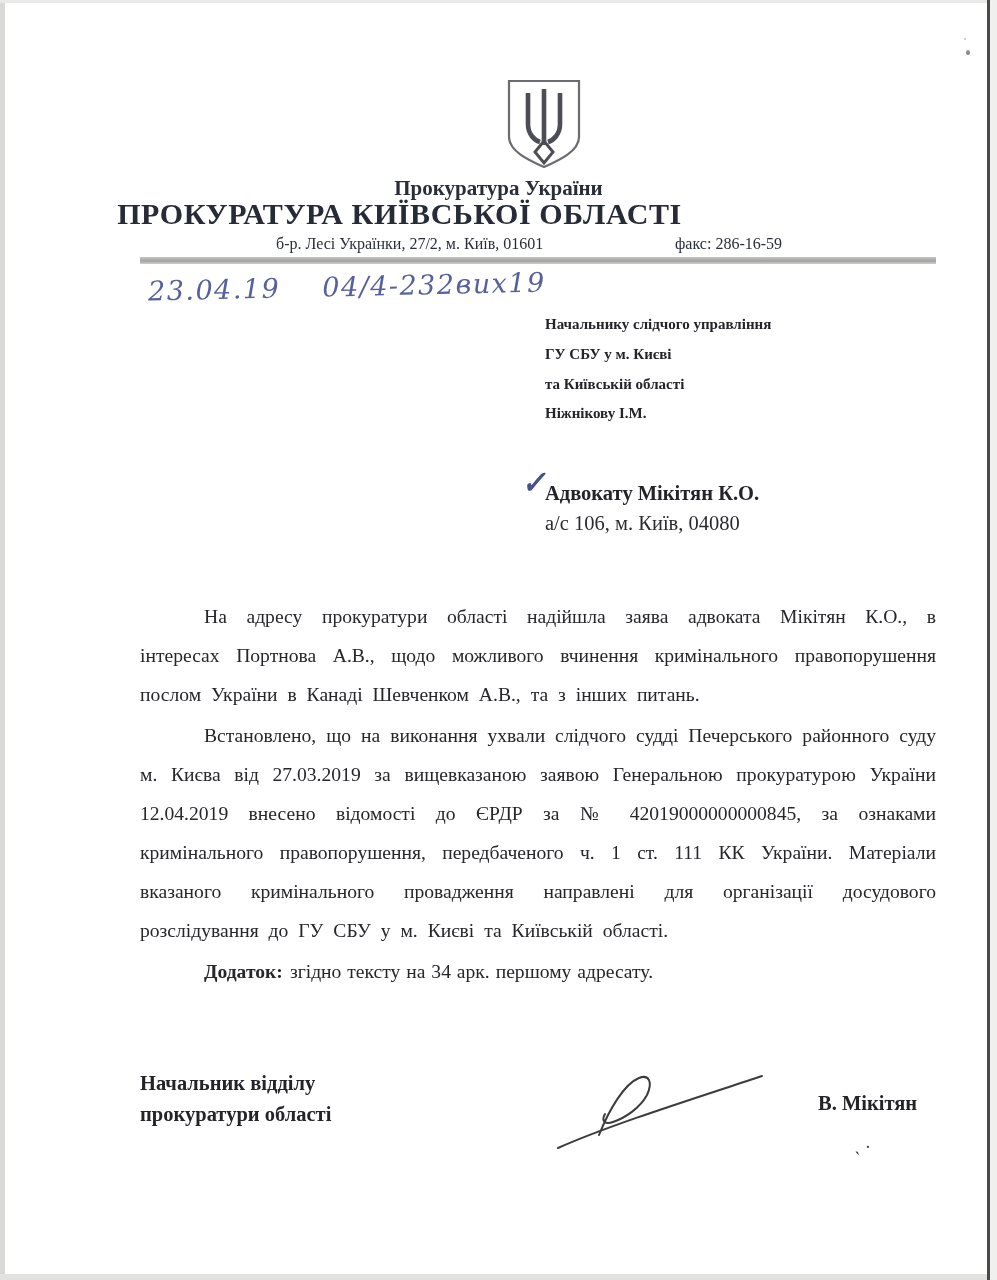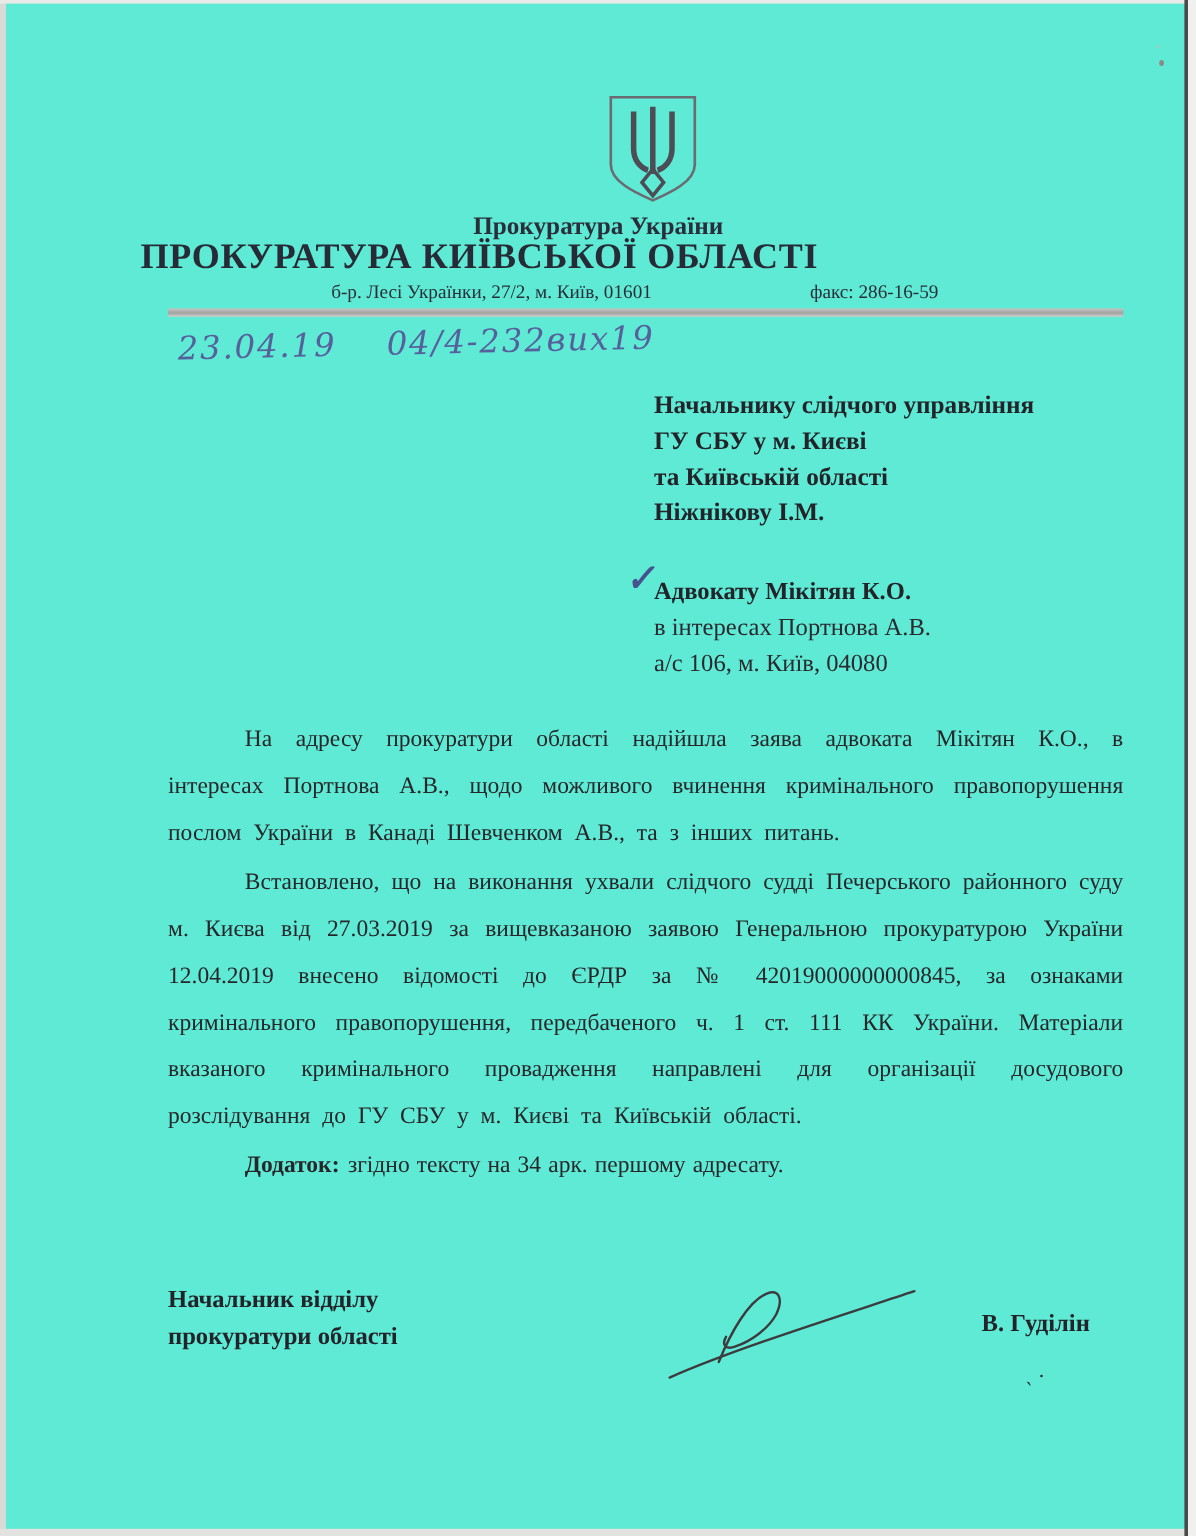--- a/index.html
+++ b/index.html
@@ -6,21 +6,21 @@
   body{
     width:997px;height:1280px;
     background:#e3e3e1;
     font-family:"Liberation Serif", serif;
     position:relative;
     overflow:hidden;
   }
   .scan{position:absolute;inset:0;}
   .page{
     position:absolute;inset:0;
-    background:#5eead4;
+    background:#ffffff;
   }
   
   .edge-left{position:absolute;left:0;top:0;width:5px;height:100%;background:#d9d9d7;}
   .edge-top{position:absolute;left:0;top:0;width:100%;height:3px;background:#e9e9e7;}
   .edge-bottom{position:absolute;left:0;bottom:0;width:100%;height:6px;background:#e2e2e0;}
   .edge-right-dark{position:absolute;left:987px;top:0;width:3px;height:100%;background:#4a4a4a;}
   .edge-right-light{position:absolute;left:990px;top:0;right:0;height:100%;background:#f0f0ee;}
   .speck{position:absolute;background:#8a8a8a;border-radius:50%;}
 
   
@@ -53,22 +53,22 @@
     display:flex;gap:42px;white-space:nowrap;
   }
   .checkmark{
     position:absolute;left:521px;top:468px;
     font-size:30px;color:#46528e;font-weight:bold;
     transform:rotate(-4deg);line-height:1;
   }
 
   
   .recipient1{
-    position:absolute;left:545px;top:323px;
-    font-size:21px;font-weight:bold;color:#23232a;line-height:29.8px;
+    position:absolute;left:545px;top:310px;
+    font-size:15px;font-weight:bold;color:#23232a;line-height:29.8px;
   }
   .recipient2{
     position:absolute;left:545px;top:469px;
     font-size:20.5px;color:#2a2a30;line-height:29.8px;
   }
   .recipient2 .r2-bold{font-weight:bold;color:#23232a;margin-top:10px;}
 
   
   .body-copy{
     position:absolute;left:140px;top:597px;width:796px;
@@ -126,21 +126,20 @@
     <div class="recipient1">
       <div>Начальнику слідчого управління</div>
       <div>ГУ СБУ у м. Києві</div>
       <div>та Київській області</div>
       <div>Ніжнікову І.М.</div>
     </div>
 
     <div class="checkmark handwriting">✓</div>
     <div class="recipient2">
       <div class="r2-bold">Адвокату Мікітян К.О.</div>
-      <div>в інтересах Портнова А.В.</div>
       <div>а/с 106, м. Київ, 04080</div>
     </div>
 
     <div class="body-copy">
       <p>На адресу прокуратури області надійшла заява адвоката Мікітян К.О., в інтересах Портнова А.В., щодо можливого вчинення кримінального правопорушення послом України в Канаді Шевченком А.В., та з інших питань.</p>
       <p>Встановлено, що на виконання ухвали слідчого судді Печерського районного суду м. Києва від 27.03.2019 за вищевказаною заявою Генеральною прокуратурою України 12.04.2019 внесено відомості до ЄРДР за № 42019000000000845, за ознаками кримінального правопорушення, передбаченого ч. 1 ст. 111 КК України. Матеріали вказаного кримінального провадження направлені для організації досудового розслідування до ГУ СБУ у м. Києві та Київській області.</p>
       <p class="attachment"><span class="attach-label">Додаток:</span><span class="attach-text">згідно тексту на 34 арк. першому адресату.</span></p>
     </div>
 
     <div class="sig-title">
@@ -148,21 +147,21 @@
       <div>прокуратури області</div>
     </div>
 
     <svg class="sig-svg" viewBox="0 0 218 88" xmlns="http://www.w3.org/2000/svg">
       <g fill="none" stroke="#3c3c3e" stroke-width="2" stroke-linecap="round">
         <path d="M6,80 C60,56 150,28 210,8"></path>
         <path d="M47,67 C57,42 72,16 87,10 C97,6 101,14 95,27 C88,40 73,50 61,54 C53,57 49,53 53,46"></path>
       </g>
     </svg>
 
-    <div class="sig-name">В. Гуділін</div>
+    <div class="sig-name">В. Мікітян</div>
     <div class="ink-mark">ˏ·</div>
 
     <div class="speck" style="left:966px;top:50px;width:4px;height:5px;"></div>
     <div class="speck" style="left:964px;top:38px;width:2px;height:2px;background:#bdbdbd;"></div>
     <div class="edge-left"></div>
     <div class="edge-top"></div>
     <div class="edge-bottom"></div>
     <div class="edge-right-dark"></div>
     <div class="edge-right-light"></div>
   </div>

